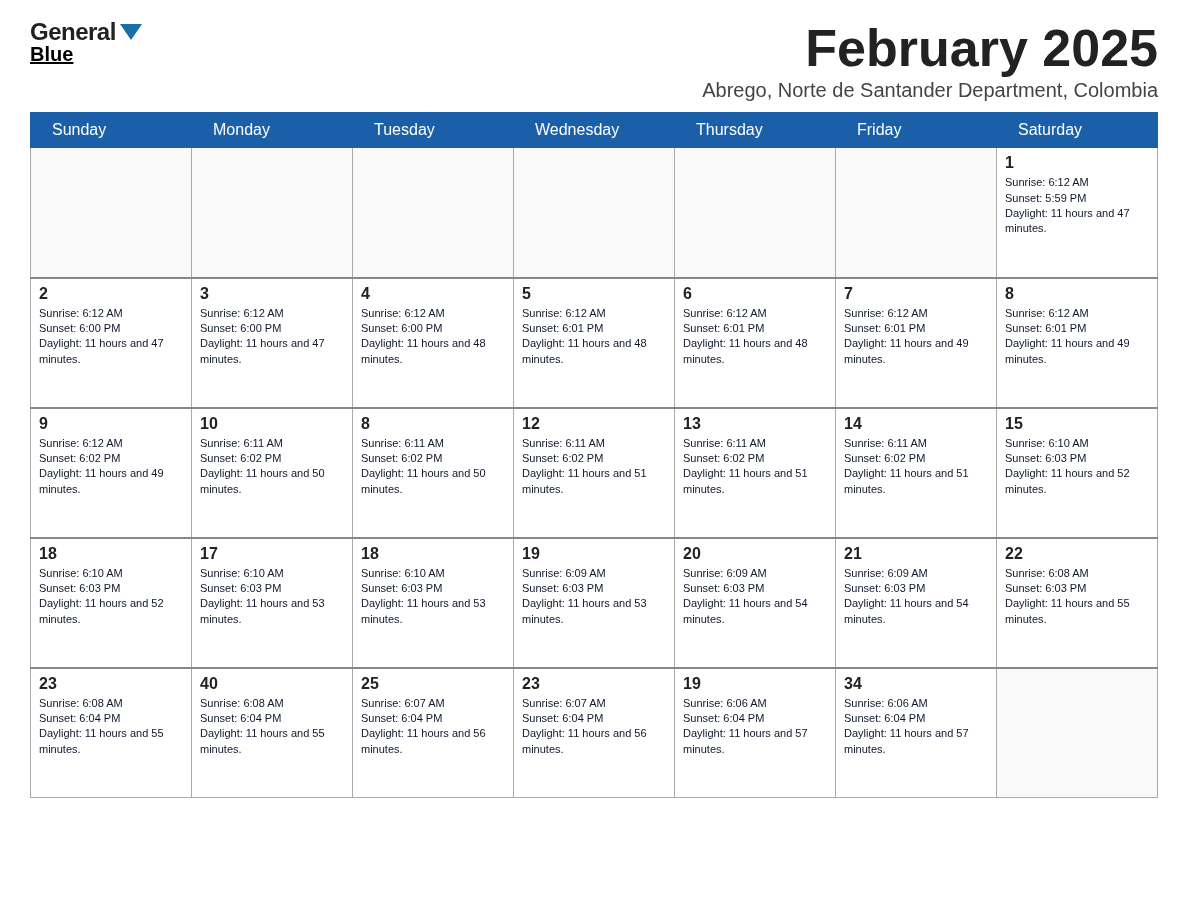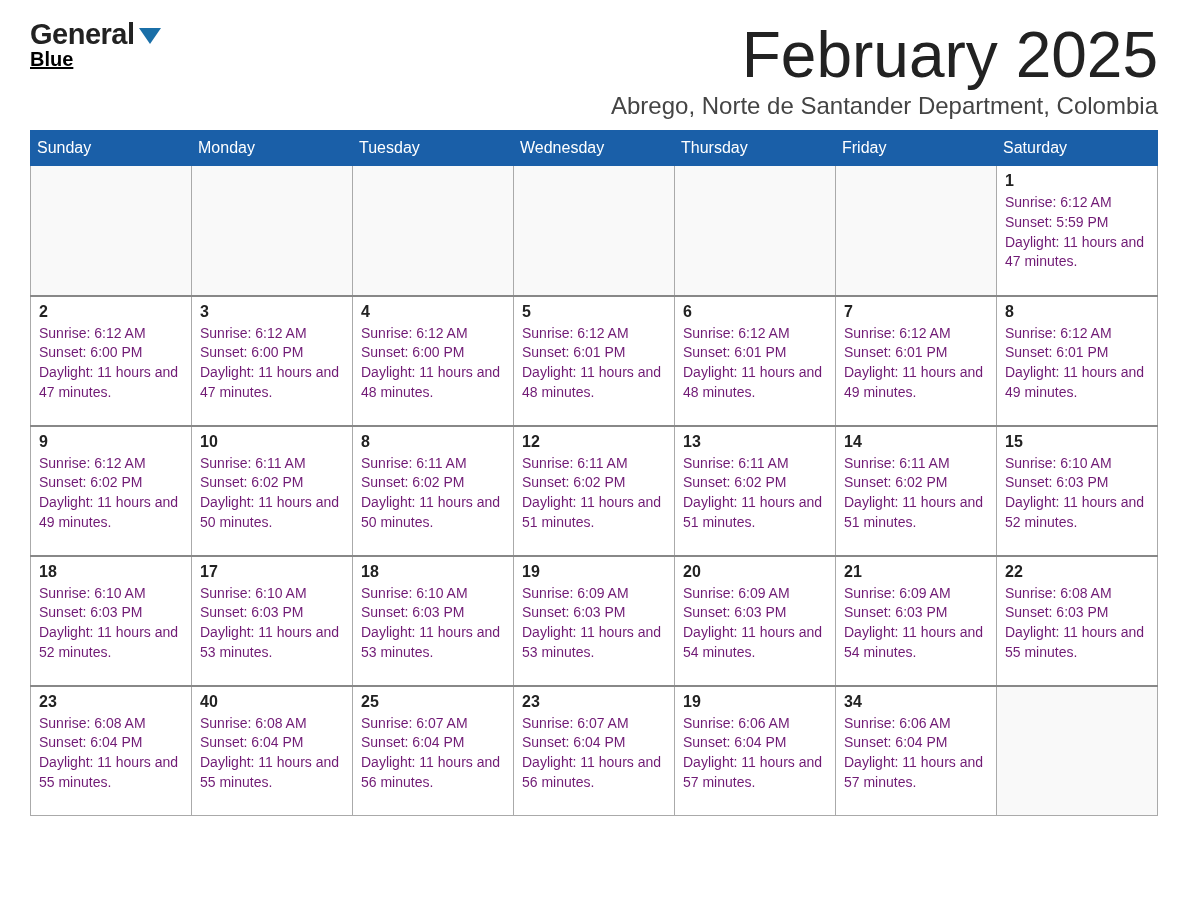--- a/index.html
+++ b/index.html
@@ -15,80 +15,80 @@
       justify-content: space-between;
       align-items: flex-start;
       margin-bottom: 6px;
     }
     .logo {
       display: flex;
       flex-direction: column;
       align-items: flex-start;
     }
     .logo-general {
-      font-size: 29px;
+      font-size: 24px;
       font-weight: bold;
       color: #222;
       letter-spacing: -0.5px;
       line-height: 1;
     }
     .logo-blue {
       font-size: 20px;
       font-weight: bold;
       color: #000000;
       line-height: 1;
       margin-top: -2px;
       text-decoration: underline;
     }
     .title-area {
       text-align: right;
     }
     .month-title {
-      font-size: 64px;
-      font-weight: normal;
+      font-size: 52px;
+      font-weight: bold;
       color: #222;
       line-height: 1.1;
     }
     .subtitle {
-      font-size: 24px;
+      font-size: 20px;
       color: #444;
       margin-top: 2px;
     }
     .calendar {
       width: 100%;
       border-collapse: collapse;
       margin-top: 10px;
     }
     .calendar th {
       background: #1a5fa8;
       color: #fff;
       font-size: 16px;
       font-weight: normal;
-      padding: 8px 6px;
+      padding: 8px 21px;
       text-align: left;
       border: 1px solid #1a5fa8;
     }
     .calendar td {
       border: 1px solid #aaa;
       vertical-align: top;
       padding: 6px 8px;
       width: calc(100% / 7);
       min-height: 110px;
       height: 130px;
     }
     .day-number {
       font-size: 16px;
       font-weight: bold;
       color: #222;
       display: block;
       margin-bottom: 3px;
     }
     .day-info {
-      font-size: 14px;
-      color: #701a75;
+      font-size: 11px;
+      color: #0f172a;
       line-height: 1.4;
     }
     .empty-cell {
       background: #f9f9f9;
     }
     
     .week-row td {
       border-top: 2px solid #888;
     }
     .week-row-first td {

